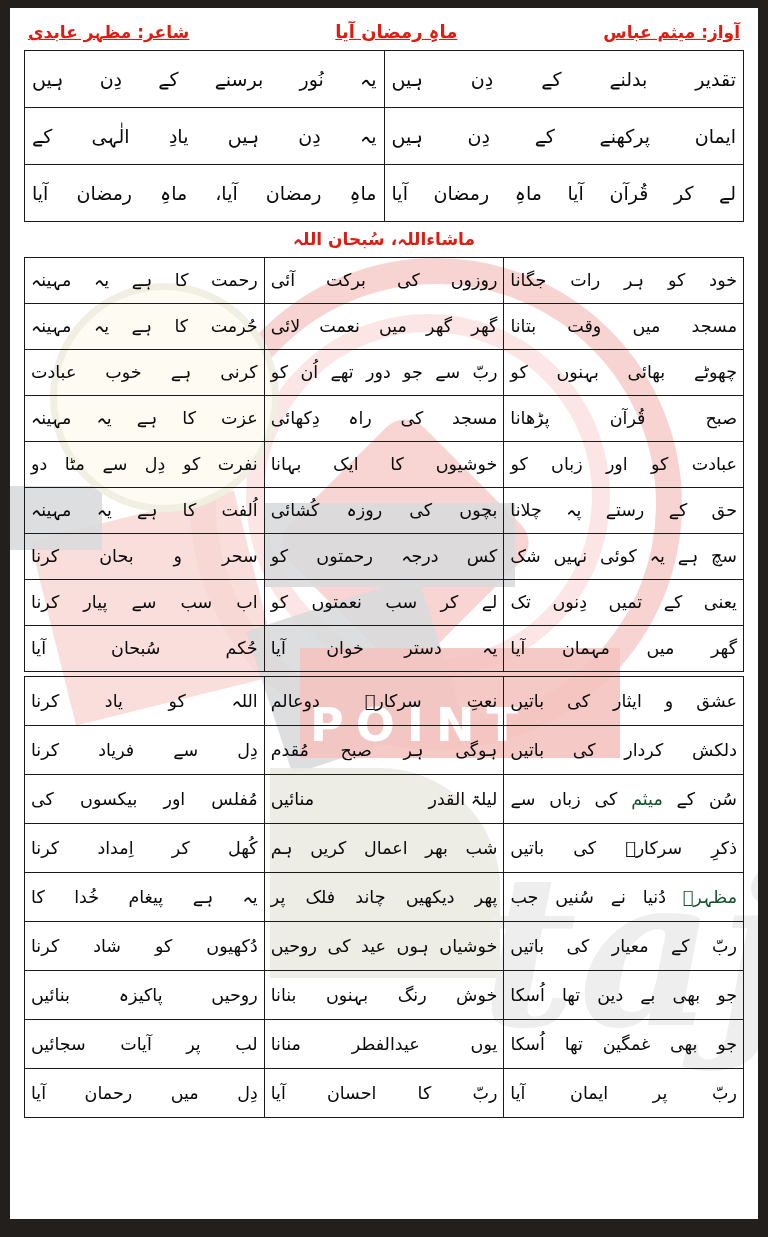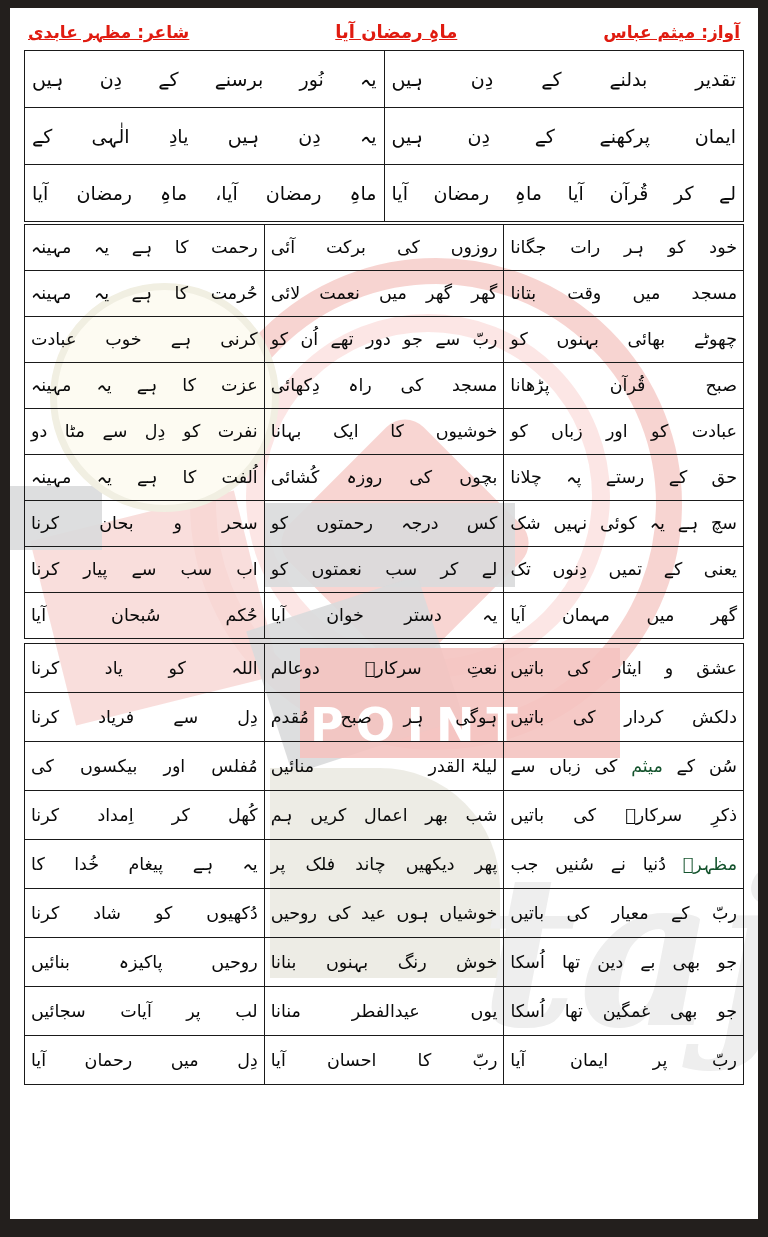--- a/index.html
+++ b/index.html
@@ -287,20 +287,21 @@
                 <span class="w">آیا،</span>
                 <span class="w">ماہِ</span>
                 <span class="w">رمضان</span>
                 <span class="w">آیا</span>
               </div>
             </td>
           </tr>
         </tbody>
     </table>
 
+    <div id="subtitle-row">ماشاءاللہ، سُبحان اللہ</div>
 
     <table class="verse-table triple" id="table-verse2">
       <tbody>
           <tr>
             <td>
               <div class="line">
                 <span class="w">خود</span>
                 <span class="w">کو</span>
                 <span class="w">ہر</span>
                 <span class="w">رات</span>

